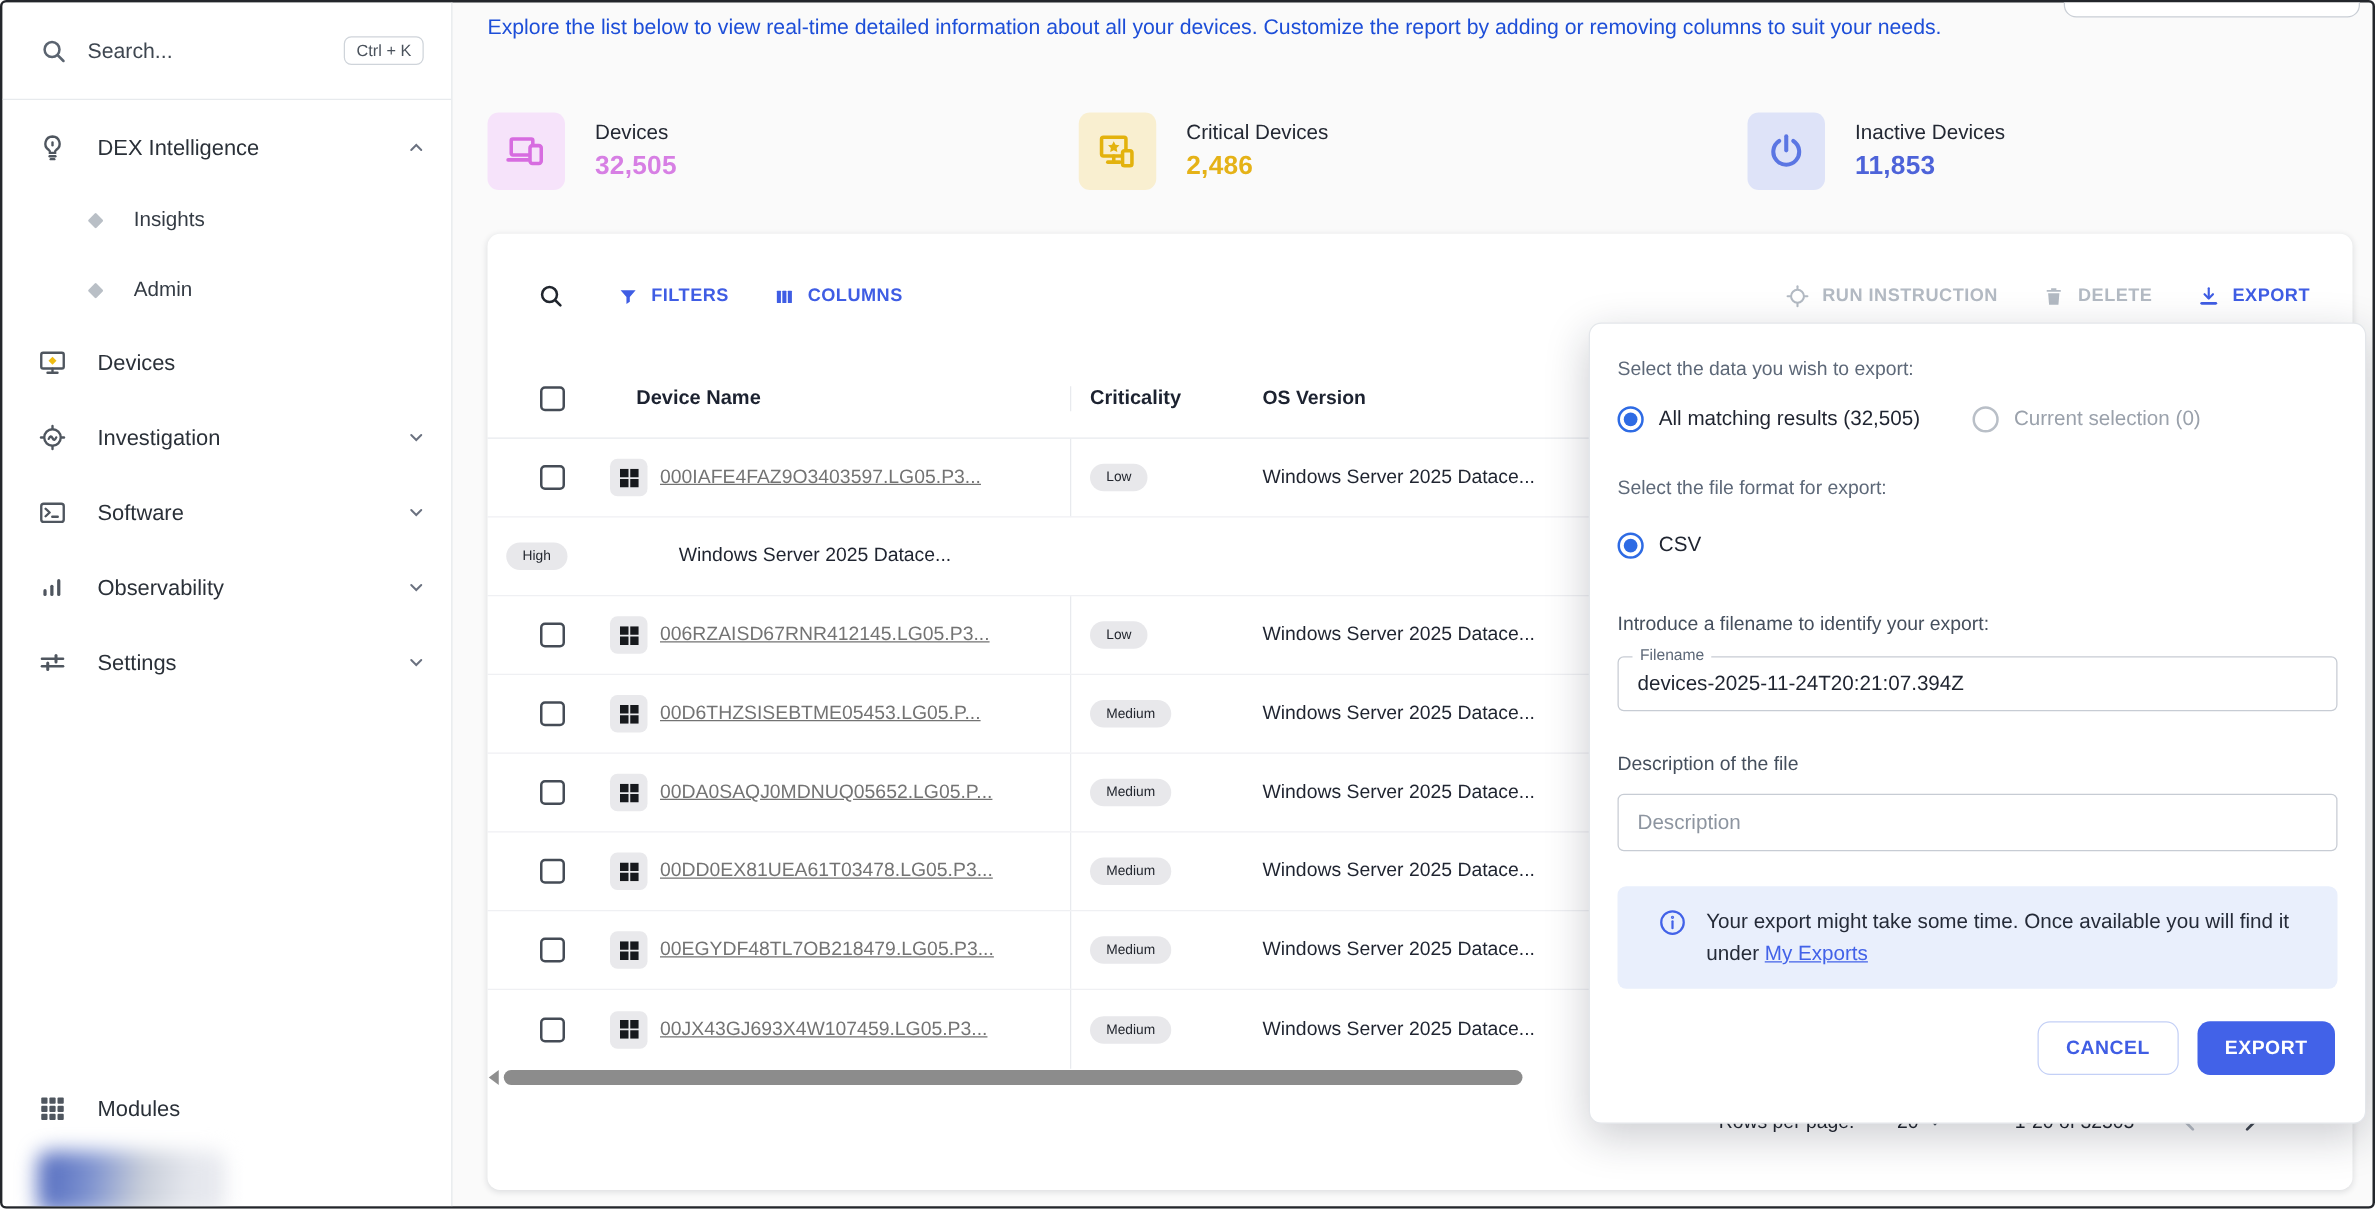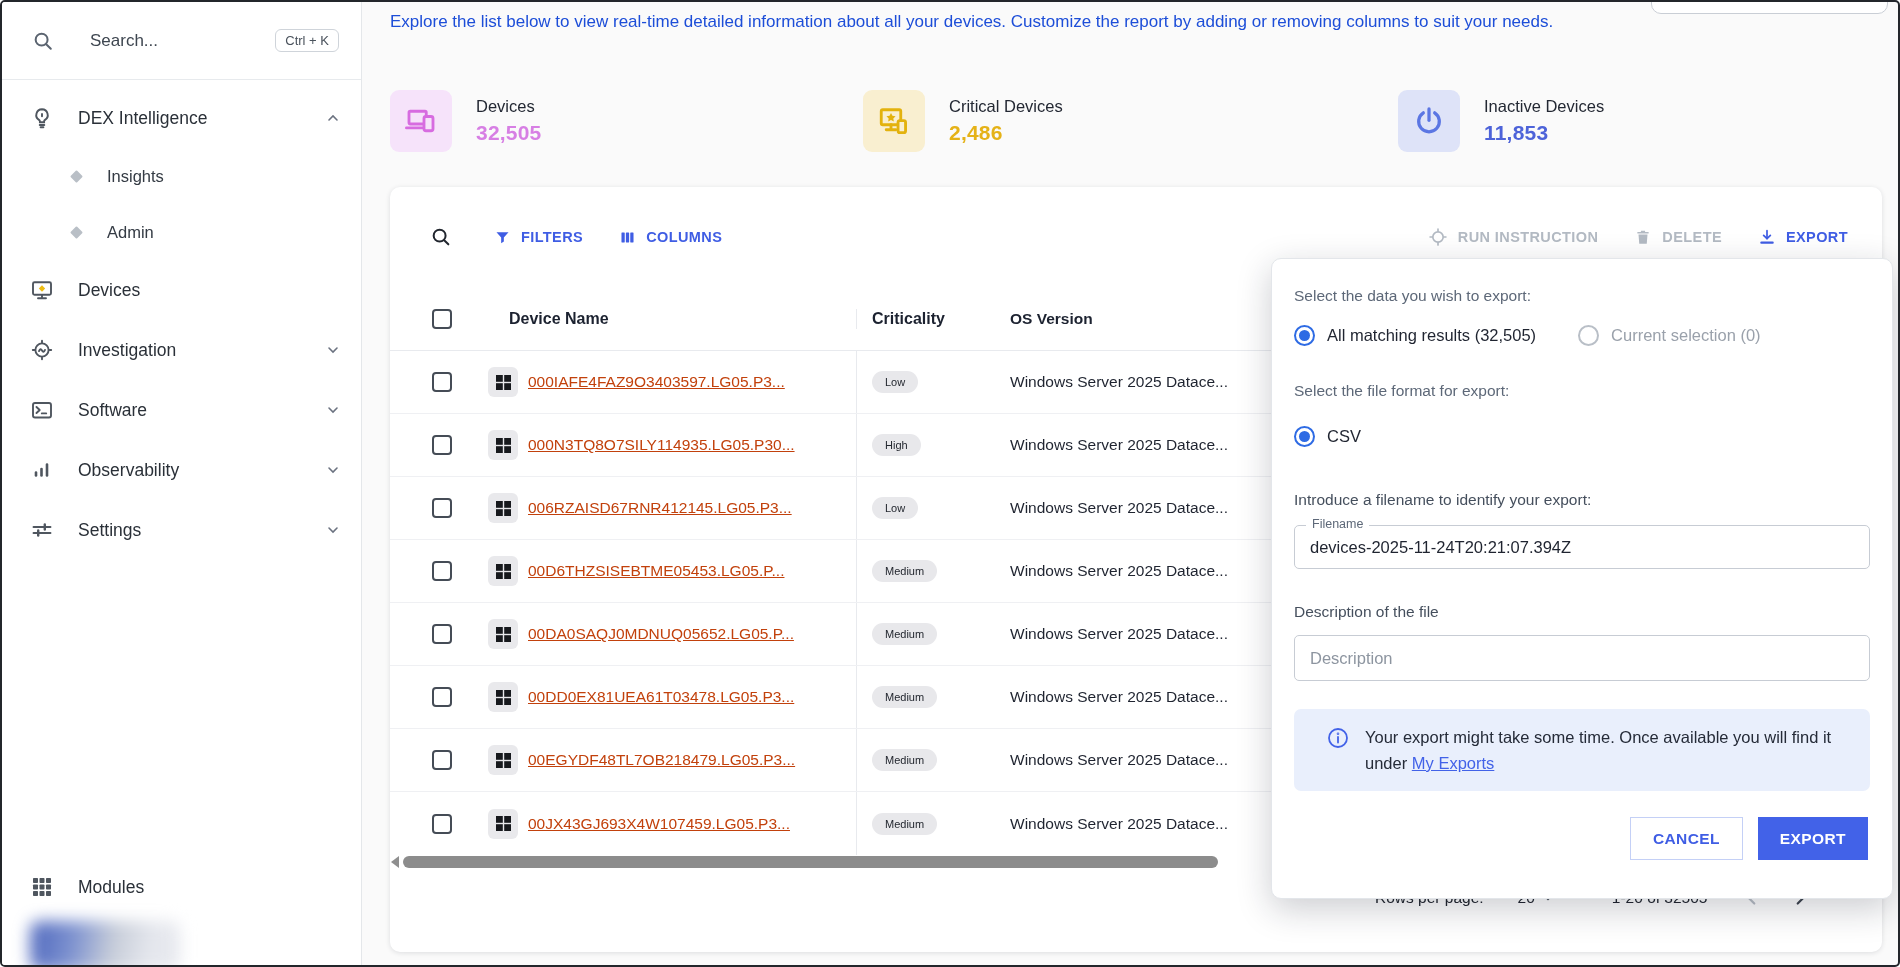--- a/index.html
+++ b/index.html
@@ -5,21 +5,21 @@
   * { box-sizing: border-box; margin: 0; padding: 0; }
   body { font-family: "Liberation Sans", sans-serif; background:#fff; }
   .screen { position:relative; width:1900px; height:967px; background:#fafafa;
             border:2px solid #23262b; border-radius:5px; overflow:hidden; }
 
   
   .sidebar { position:absolute; left:0; top:0; width:360px; height:100%;
              background:#fff; border-right:1px solid #e4e7ea; }
   .search-row { height:78px; display:flex; align-items:center; padding:0 22px 0 30px;
                 border-bottom:1px solid #e7eaed; gap:16px; cursor:pointer; }
-  .search-row .ph { font-size:17px; color:#3e4650; flex:1;margin-left:20px; }
+  .search-row .ph { font-size:17px; color:#3e4650; flex:1; }
   .kbd { border:1.5px solid #cfd4da; border-radius:6px; padding:3px 9px; font-size:13px;
          color:#4a525c; background:#fff; white-space:nowrap; }
   .nav { padding-top:8px; }
   .nav-item { height:60px; display:flex; align-items:center; padding:0 20px 0 28px;
               gap:24px; cursor:pointer; color:#2a3038; font-size:17.5px; }
   .nav-item .ic { width:24px; height:24px; color:#4f565f; flex:none; }
   .nav-item .lbl { flex:1; }
   .nav-item .chev { width:16px; height:16px; color:#6b7280; }
   .nav-sub { height:56px; display:flex; align-items:center; padding-left:70px; gap:26px;
              font-size:16.5px; color:#343b44; cursor:pointer; }
@@ -58,21 +58,21 @@
   .trow  { height:63px; display:flex; border-bottom:1px solid #eff0f3; }
   .tbody { position:absolute; left:0; top:164px; width:100%; }
   .col-name { width:467px; flex:none; display:flex; align-items:center; padding-left:42px;
               border-right:1px solid #e8eaee; }
   .col-crit { width:135px; flex:none; display:flex; align-items:center; padding-left:15px; }
   .col-os   { flex:1; display:flex; align-items:center; padding-left:18px; font-size:15.5px; color:#1f2430;}
   .cbx { width:20px; height:20px; border:2px solid #454c56; border-radius:4px; background:#fff;
          flex:none; cursor:pointer; }
   .win-tile { width:30px; height:30px; background:#e9e9ec; border-radius:6px; margin-left:36px;
               display:flex; align-items:center; justify-content:center; flex:none; }
-  .dev-link { margin-left:10px; font-size:15.5px; color:#c2410c; text-decoration:underline;
+  .dev-link { margin-left:10px; font-size:15.5px; color:#737373; text-decoration:underline;
               cursor:pointer; white-space:nowrap; }
   .badge { background:#e8e8eb; color:#23272f; font-size:11px; padding:5px 13px; border-radius:15px; }
   .hname { margin-left:57px; }
 
   .hscroll { position:absolute; left:1px; top:668px; height:13px; display:flex; align-items:center; }
   .hscroll .arr { width:0; height:0; border-top:6px solid transparent; border-bottom:6px solid transparent;
                   border-right:8px solid #8f8f8f; margin-right:4px; cursor:pointer;}
   .hscroll .thumb { width:815px; height:12px; background:#8c8c8c; border-radius:7px; cursor:grab; }
 
   .tfoot { position:absolute; left:985px; top:700px; display:flex; align-items:center;
@@ -97,21 +97,21 @@
            background:#fff; display:flex; align-items:center; }
   .field input { border:none; outline:none; width:100%; font-size:16.5px; color:#1f2430;
                  padding:0 15px; background:transparent; font-family:"Liberation Sans",sans-serif; }
   .field input::placeholder { color:#8d95a0; }
   .notch { position:absolute; top:-9px; left:11px; background:#fff; padding:0 6px;
            font-size:12.5px; color:#5d6878; }
   .alert { margin:28px 22px 0; background:#e9effc; border-radius:7px; padding:15px 32px;
            display:flex; gap:15px; font-size:16.5px; line-height:26px; color:#252b38; }
   .alert a { color:#4262e8; text-decoration:underline; cursor:pointer; }
   .dlg-actions { margin:26px 24px 0; display:flex; justify-content:flex-end; gap:15px; }
-  .btn { height:43px; border-radius:0; font-size:15.5px; font-weight:700; letter-spacing:.4px;
+  .btn { height:43px; border-radius:10px; font-size:15.5px; font-weight:700; letter-spacing:.4px;
          display:flex; align-items:center; justify-content:center; padding:0 22px; cursor:pointer; }
   .btn-outline { border:1.5px solid #c4d0f6; color:#3f5de4; background:#fff; }
   .btn-fill { background:#4262e8; color:#fff; border:none; }
 
   svg { display:block; }
 </style>
 </head>
 <body>
 
 <div class="screen">
@@ -355,32 +355,20 @@
           </div>
           <div class="col-crit">
               <span class="badge">Low</span>
             </div>
           <div class="col-os">
               <span>Windows Server 2025 Datace...</span>
             </div>
         </div>
 
         <div class="trow">
-          <div class="col-name">
-            <span class="cbx"></span>
-            <span class="win-tile">
-                <svg width="15" height="15" viewBox="0 0 15 15" fill="#17191d">
-                  <rect width="6.8" height="6.8"></rect>
-                  <rect x="8.2" width="6.8" height="6.8"></rect>
-                  <rect y="8.2" width="6.8" height="6.8"></rect>
-                  <rect x="8.2" y="8.2" width="6.8" height="6.8"></rect>
-                </svg>
-              </span>
-            <span class="dev-link">000N3TQ8O7SILY114935.LG05.P30...</span>
-          </div>
           <div class="col-crit">
               <span class="badge">High</span>
             </div>
           <div class="col-os">
               <span>Windows Server 2025 Datace...</span>
             </div>
         </div>
 
         <div class="trow">
           <div class="col-name">

